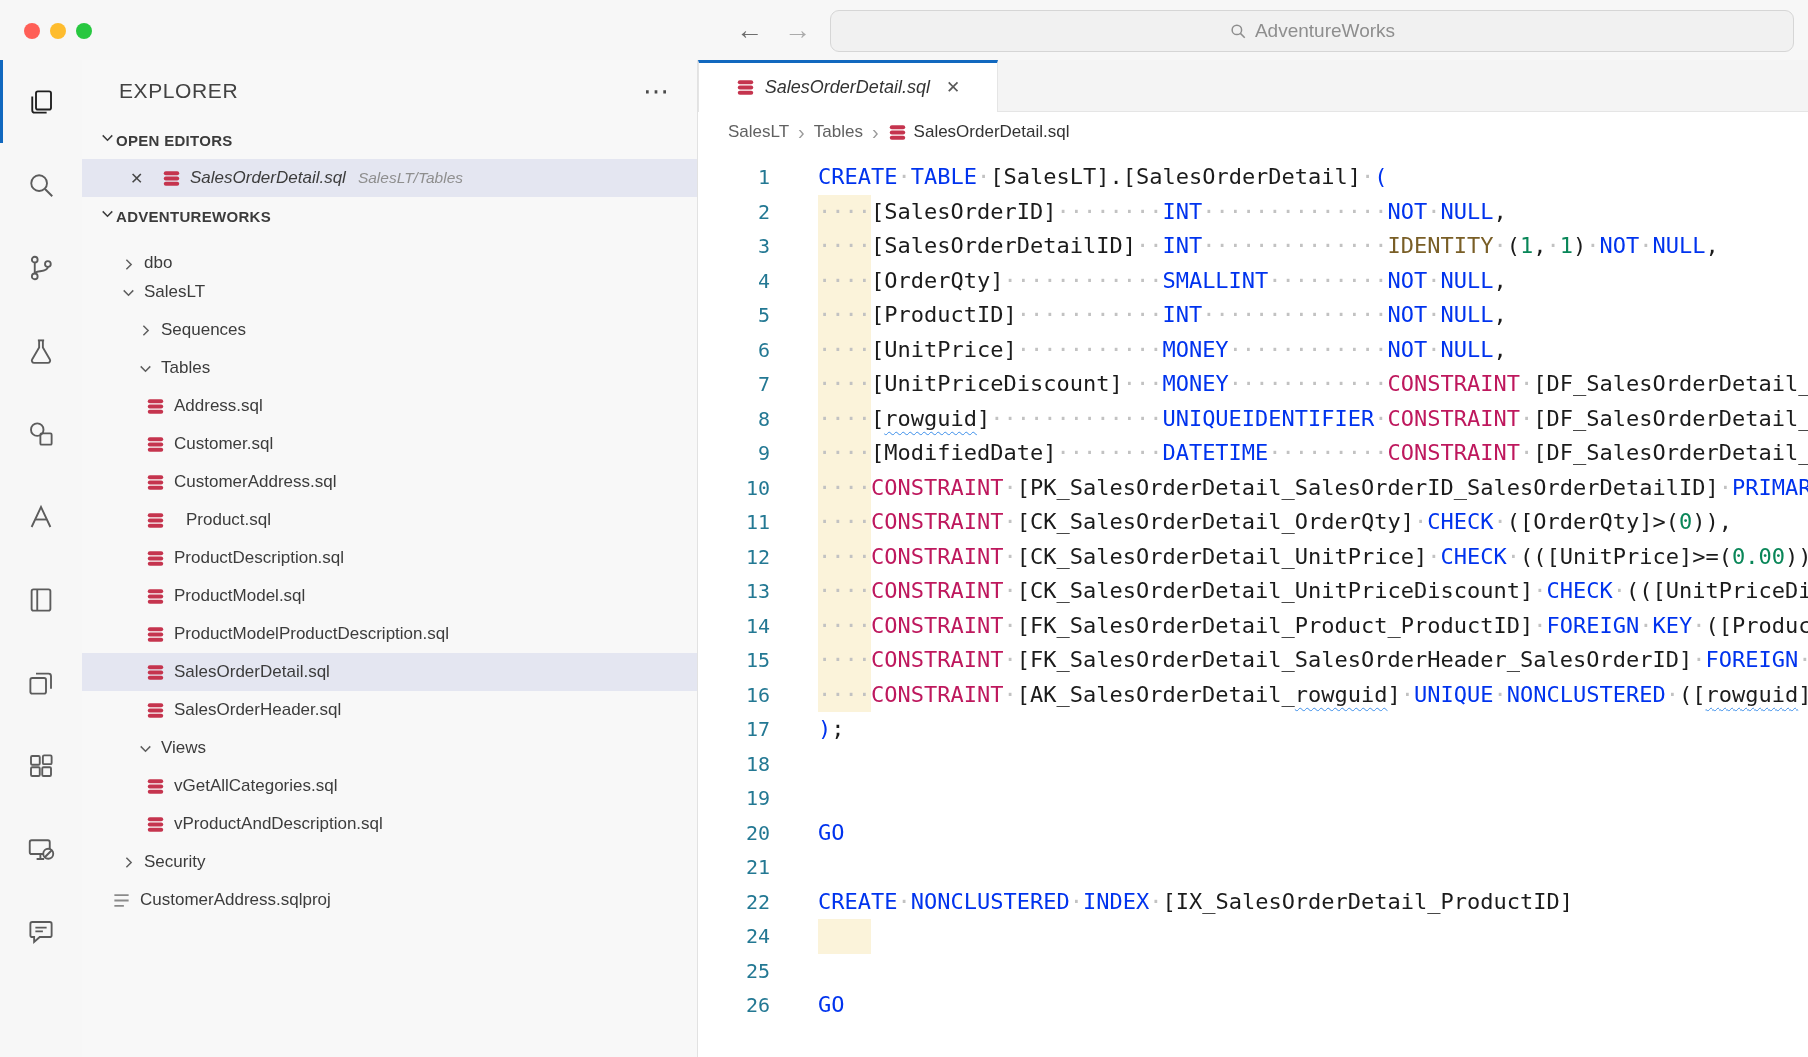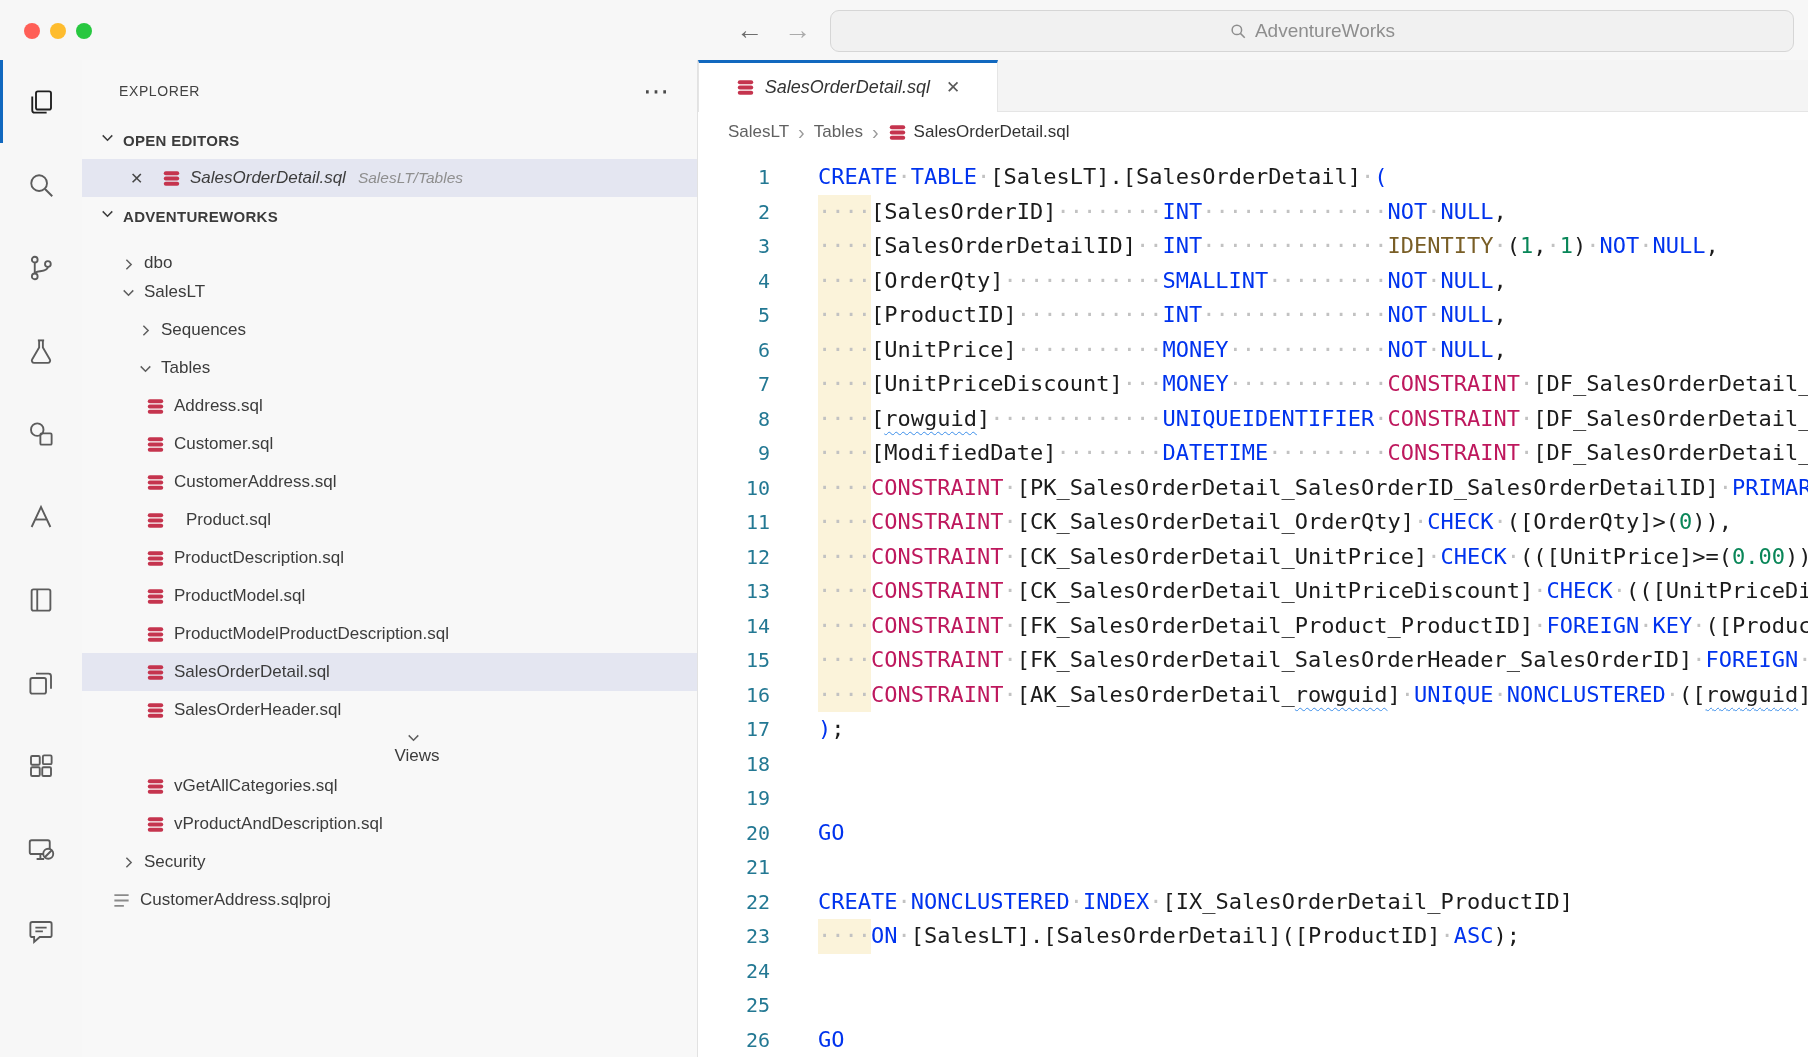--- a/index.html
+++ b/index.html
@@ -22,26 +22,26 @@
 
   
   .activitybar{position:absolute;top:60px;left:0;width:82px;bottom:0;background:#F7F7F7;border-right:1px solid #E8E8E8;}
   .ab-item{height:83px;display:flex;align-items:center;justify-content:center;color:#5C5C5C;}
   .ab-item.active{box-shadow:inset 3px 0 0 #1168BF;color:#1F1F1F;}
   .ab-item svg{width:30px;height:30px;}
 
   
   .explorer{position:absolute;top:60px;left:82px;width:616px;bottom:0;background:#F8F8F8;border-right:1px solid #E2E2E2;box-sizing:border-box;}
   .x-header{height:61px;display:flex;align-items:center;justify-content:space-between;padding:0 28px 0 37px;}
-  .x-title{font-size:14px;color:#424242;letter-spacing:0.6px;}
+  .x-title{font-size:21px;color:#424242;letter-spacing:0.6px;}
   .x-menu{font-size:26px;color:#4A4A4A;line-height:1;}
   .x-rows{position:absolute;top:61px;left:0;right:0;}
   .x-row{height:38px;display:flex;align-items:center;font-size:17px;color:#3C3C3C;box-sizing:border-box;white-space:nowrap;overflow:hidden;}
   .x-row.selected{background:#E4E6F1;}
-  .s-row{padding-left:17px;gap:7px;}
+  .s-row{padding-left:17px;}
   .s-label{font-weight:bold;font-size:15px;letter-spacing:0.3px;color:#3B3B3B;}
   .ed-row{padding-left:48px;gap:0;}
   .x-close{font-size:16px;color:#474747;width:18px;}
   .ic{display:inline-flex;align-items:center;margin:0 9px 0 14px;}
   .ic svg{width:19px;height:19px;}
   .db-ic{color:#C5344E;}
   .proj-ic{color:#8A8A8A;}
   .ed-label{font-style:italic;color:#3C3C3C;}
   .ed-desc{font-style:italic;color:#8F8F8F;font-size:15.5px;margin-left:12px;}
   .t-row .chev{display:inline-flex;margin-right:7px;color:#5F5F5F;}
@@ -345,21 +345,21 @@
         <div class="x-row t-row" style="padding-left: 64px;">
           <span class="ic db-ic">
             <svg viewBox="0 0 16 16" fill="currentColor">
               <rect x="1.5" y="1.8" width="13" height="3.4" rx="1.7"></rect>
               <rect x="1.5" y="6.3" width="13" height="3.4" rx="1.7"></rect>
               <rect x="1.5" y="10.8" width="13" height="3.4" rx="1.7"></rect>
             </svg>
           </span>
           <span class="t-label">SalesOrderHeader.sql</span>
         </div>
-        <div class="x-row t-row" style="padding-left: 55px; flex-direction: column;">
+        <div class="x-row t-row" style="padding-left: 55px;">
           <span class="chev">
             <svg viewBox="0 0 16 16" fill="none" stroke="currentColor" stroke-width="1.4">
               <path d="M3.5 6l4.5 4.5L12.5 6"></path>
             </svg>
           </span>
           <span class="t-label">Views</span>
         </div>
         <div class="x-row t-row" style="padding-left: 64px;">
           <span class="ic db-ic">
             <svg viewBox="0 0 16 16" fill="currentColor">
@@ -448,20 +448,19 @@
         <div class="code-line"><span class="ln">13</span><span class="lc"><span class="s-w">····</span><span class="s-m">CONSTRAINT</span><span class="s-w">·</span><span class="s-p">[CK_SalesOrderDetail_UnitPriceDiscount]</span><span class="s-w">·</span><span class="s-k">CHECK</span><span class="s-w">·</span><span class="s-p">(([UnitPriceDiscount]&gt;=(</span></span></div>
         <div class="code-line"><span class="ln">14</span><span class="lc"><span class="s-w">····</span><span class="s-m">CONSTRAINT</span><span class="s-w">·</span><span class="s-p">[FK_SalesOrderDetail_Product_ProductID]</span><span class="s-w">·</span><span class="s-k">FOREIGN</span><span class="s-w">·</span><span class="s-k">KEY</span><span class="s-w">·</span><span class="s-p">([ProductID])</span></span></div>
         <div class="code-line"><span class="ln">15</span><span class="lc"><span class="s-w">····</span><span class="s-m">CONSTRAINT</span><span class="s-w">·</span><span class="s-p">[FK_SalesOrderDetail_SalesOrderHeader_SalesOrderID]</span><span class="s-w">·</span><span class="s-k">FOREIGN</span><span class="s-w">·</span></span></div>
         <div class="code-line"><span class="ln">16</span><span class="lc"><span class="s-w">····</span><span class="s-m">CONSTRAINT</span><span class="s-w">·</span><span class="s-p">[AK_SalesOrderDetail_</span><span class="s-p sq">rowguid</span><span class="s-p">]</span><span class="s-w">·</span><span class="s-k">UNIQUE</span><span class="s-w">·</span><span class="s-k">NONCLUSTERED</span><span class="s-w">·</span><span class="s-p">([</span><span class="s-p sq">rowguid</span><span class="s-p">]</span></span></div>
         <div class="code-line"><span class="ln">17</span><span class="lc"><span class="s-k">)</span><span class="s-p">;</span></span></div>
         <div class="code-line"><span class="ln">18</span><span class="lc"></span></div>
         <div class="code-line"><span class="ln">19</span><span class="lc"></span></div>
         <div class="code-line"><span class="ln">20</span><span class="lc"><span class="s-k">GO</span></span></div>
         <div class="code-line"><span class="ln">21</span><span class="lc"></span></div>
         <div class="code-line"><span class="ln">22</span><span class="lc"><span class="s-k">CREATE</span><span class="s-w">·</span><span class="s-k">NONCLUSTERED</span><span class="s-w">·</span><span class="s-k">INDEX</span><span class="s-w">·</span><span class="s-p">[IX_SalesOrderDetail_ProductID]</span></span></div>
-        <div class="code-line"><span class="ln">23</span><span class="lc"><span class="s-w">····</span><span class="s-k">ON</span><span class="s-w">·</span><span class="s-p">[SalesLT].[SalesOrderDetail]([ProductID]</span><span class="s-w">·</span><span class="s-k">ASC</span><span class="s-p">);</span></span></div>
         <div class="code-line"><span class="ln">24</span><span class="lc"></span></div>
         <div class="code-line"><span class="ln">25</span><span class="lc"></span></div>
         <div class="code-line"><span class="ln">26</span><span class="lc"><span class="s-k">GO</span></span></div>
       </div>
   </div>
 
 </div>
 
 </body></html>

